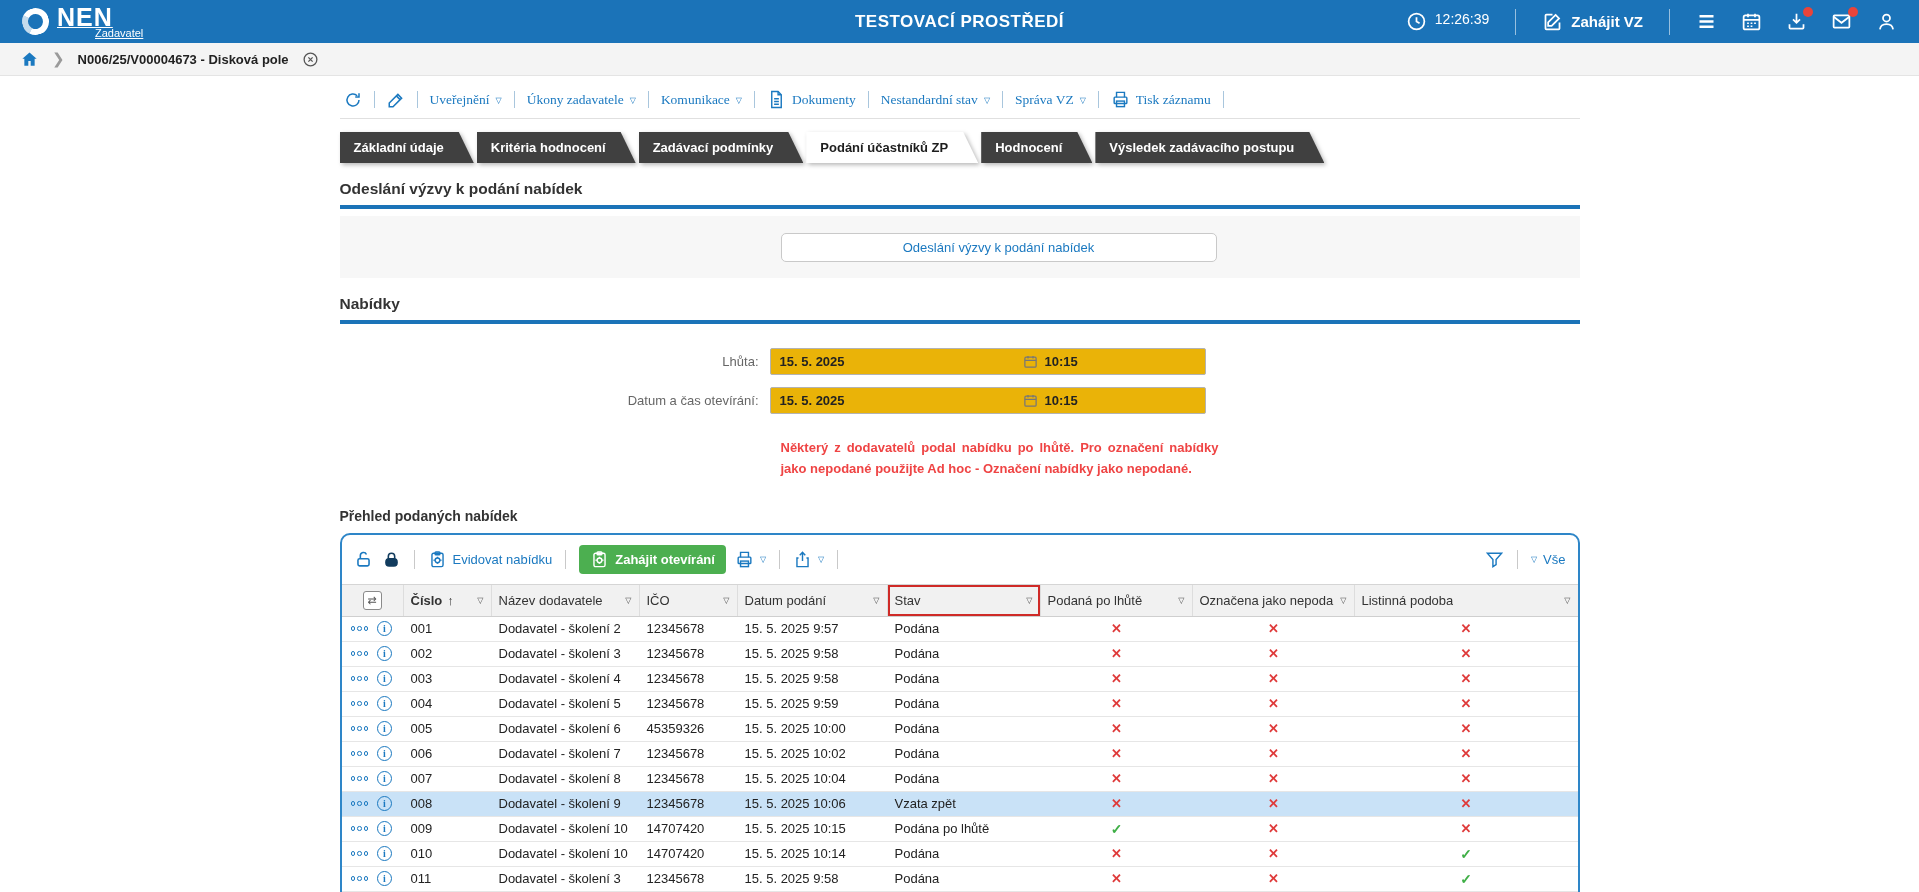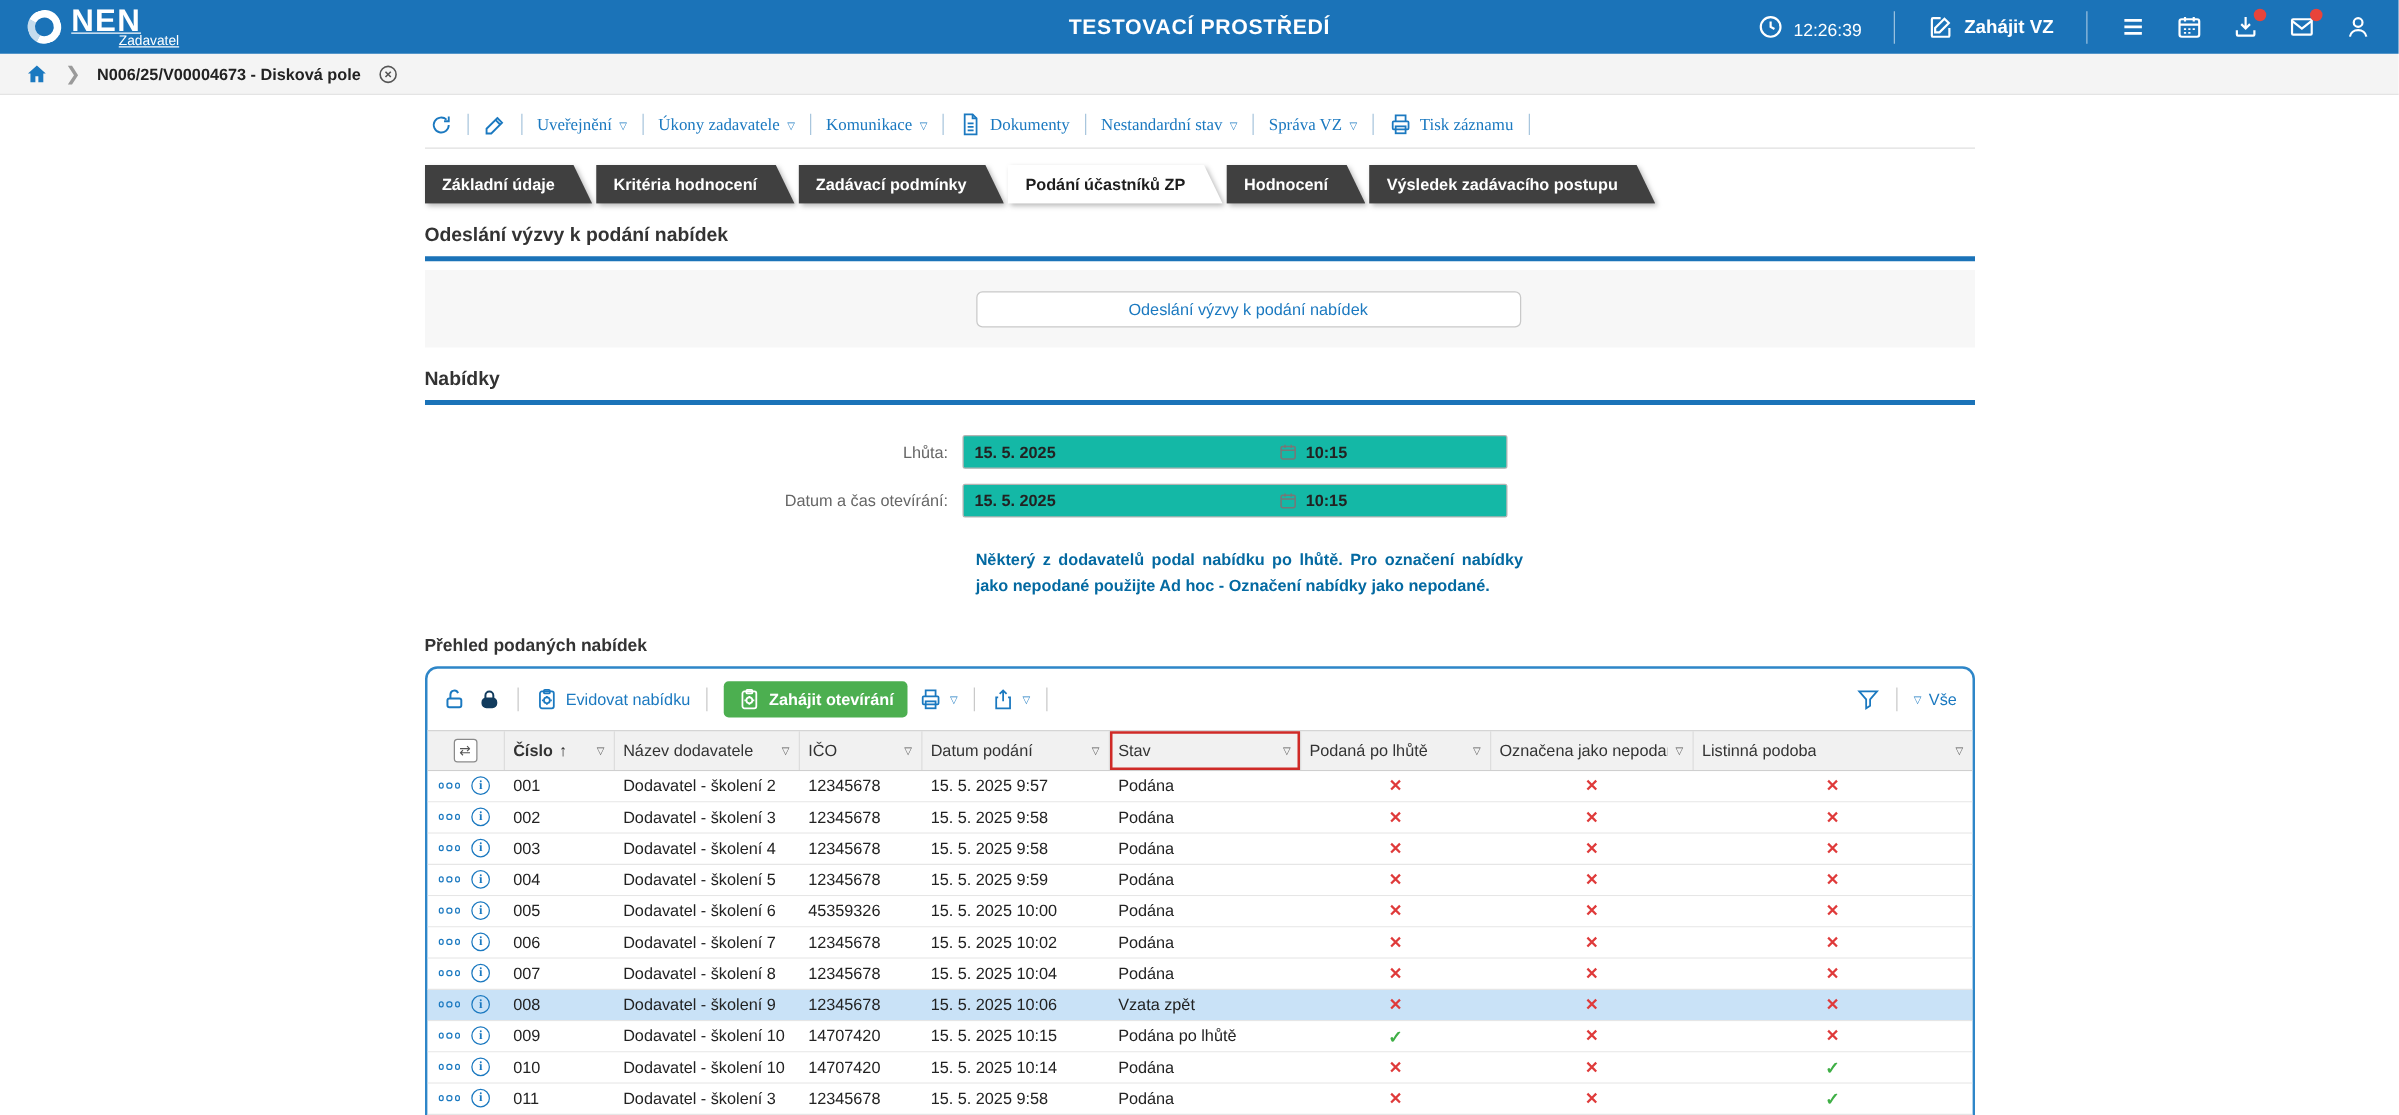--- a/index.html
+++ b/index.html
@@ -9,21 +9,21 @@
 
   
   .topbar { height:43px; background:#1b73b8; display:flex; align-items:center; position:relative; padding:0 22px; color:#fff; }
   .logo { display:flex; align-items:center; gap:8px; }
   .logo-ring { width:27px; height:27px; border:6px solid #fff; border-radius:50%; display:inline-block; transform:rotate(-18deg); border-left-color:rgba(255,255,255,.75); }
   .logo-text { line-height:1;text-decoration:underline; }
   .brand { font-size:25px; font-weight:bold; letter-spacing:1px; }
   .brand-sub { display:block; font-size:11px; margin-left:38px; margin-top:-2px; font-weight:normal; }
   .env-title { position:absolute; left:0; right:0; text-align:center; font-size:17px; font-weight:bold; letter-spacing:.5px; pointer-events:none; }
   .topbar-right { margin-left:auto; display:flex; align-items:center; gap:24px; z-index:2; }
-  .clock { display:flex; align-items:flex-end; gap:8px; font-size:14px; }
+  .clock { display:flex; align-items:flex-start; gap:8px; font-size:14px; }
   .vsep { width:1px; height:26px; background:rgba(255,255,255,.55); margin:0 2px; }
   .create-vz { display:flex; align-items:center; gap:8px; font-size:15px; font-weight:bold; background:none; border:none; color:#fff; cursor:pointer; font-family:inherit; }
   .tb-icon { width:21px; height:21px; display:block; }
   .icon-badge { position:relative; display:inline-flex; }
   .badge-dot { position:absolute; top:-4px; right:-6px; width:10px; height:10px; border-radius:50%; background:#e8443a; }
 
   
   .breadcrumb { height:33px; background:#f4f4f4; border-bottom:1px solid #e4e4e4; display:flex; align-items:center; padding:0 20px; gap:13px; }
   .bc-home { color:#1b79c0; width:19px; height:19px; }
   .bc-chev { color:#9a9a9a; font-size:15px; }
@@ -49,26 +49,26 @@
 
   
   .sec-title { font-size:15.5px; font-weight:bold; color:#333; margin-top:17px; }
   .sec-rule { height:4px; background:#1b73b8; margin-top:7px; }
   .vyzva-panel { background:#f7f7f7; height:62px; margin-top:7px; display:flex; align-items:center; }
   .vyzva-btn { margin-left:441px; width:436px; height:29px; background:#fff; border:1px solid #c9c9c9; border-radius:5px; color:#1b79c0; font-size:13px; font-family:inherit; cursor:pointer; }
 
   .form-area { margin-top:24px; }
   .form-row { display:flex; align-items:center; margin-bottom:12px; }
   .form-label { width:430px; text-align:right; padding-right:11px; font-size:13px; color:#666; }
-  .dt-box { width:436px; height:27px; background:#14b8a6; border:1px solid #b3b3b3; border-radius:2px; display:flex; align-items:center; padding:0 9px; }
+  .dt-box { width:436px; height:27px; background:#eab308; border:1px solid #b3b3b3; border-radius:2px; display:flex; align-items:center; padding:0 9px; }
   .dt-date { font-size:13px; font-weight:bold; color:#222; width:243px; }
   .dt-cal { width:15px; height:15px; color:#777; margin-right:7px; flex:none; }
   .dt-time { font-size:13px; font-weight:bold; color:#222; }
 
-  .warning { margin-left:441px; width:438px; margin-top:24px; font-size:13px; font-weight:bold; color:#0369a1; text-align:justify; line-height:1.6; }
+  .warning { margin-left:441px; width:438px; margin-top:24px; font-size:13px; font-weight:bold; color:#ef4444; text-align:justify; line-height:1.6; }
 
   
   .grid-title { font-size:14px; font-weight:bold; color:#333; margin-top:28px; }
   .grid-wrap { margin-top:9px; border:2px solid #2e86c8; border-radius:10px; overflow:hidden; background:#fff; padding-bottom:7px; }
   .grid-toolbar { display:flex; align-items:center; padding:10px 12px; gap:9px; }
   .gt-icon { width:19px; height:19px; color:#1b79c0; flex:none; }
   .gt-icon.dark { color:#123c5e; }
   .gt-sep { width:1px; height:19px; background:#c9c9c9; margin:0 4px; flex:none; }
   .gt-link { background:none; border:none; color:#1b79c0; font-family:inherit; font-size:13px; display:inline-flex; align-items:center; gap:6px; cursor:pointer; }
   .gt-green { background:#4caf50; border:none; border-radius:4px; color:#fff; font-family:inherit; font-size:13px; font-weight:bold; display:inline-flex; align-items:center; gap:6px; padding:5px 11px; cursor:pointer; }

